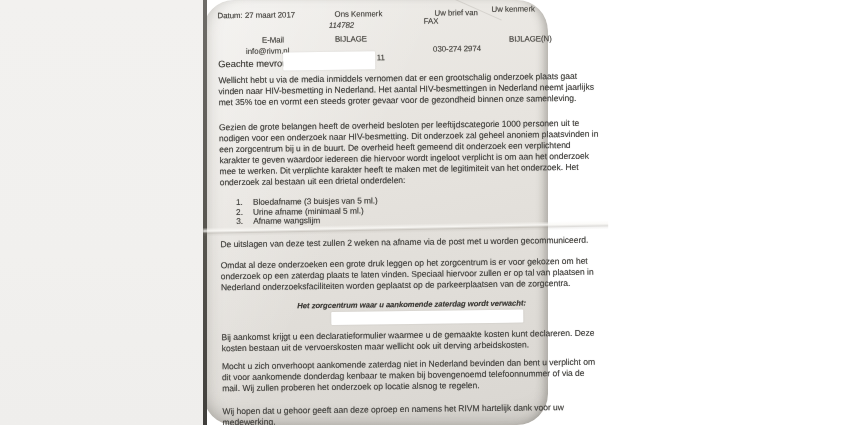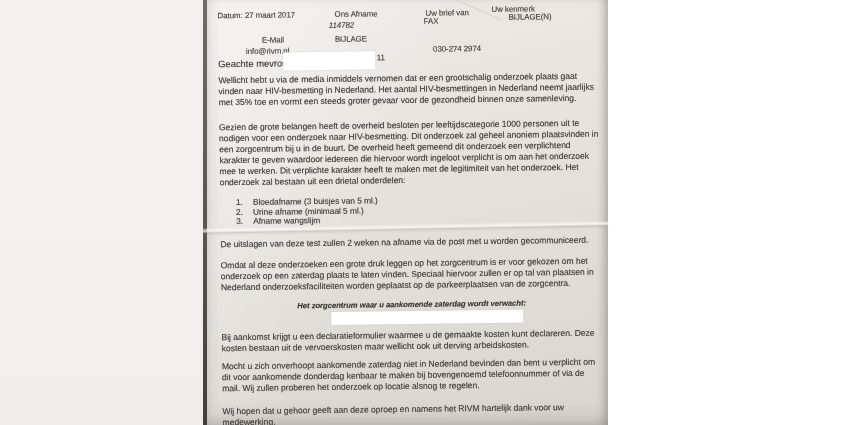--- a/index.html
+++ b/index.html
@@ -10,28 +10,29 @@
   }
   .left-panel{
     position:absolute;left:0;top:0;width:203px;height:425px;
     background:linear-gradient(180deg,#f2f1ef 0%,#f1f0ee 60%,#efeeec 100%);
   }
   .right-panel{
     position:absolute;left:608px;top:0;width:242px;height:425px;
     background:#ffffff;
   }
   .photo{
-    position:absolute;left:203px;top:0;width:405px;height:425px;
+    position:absolute;left:203px;top:0;width:345px;height:425px;
     background:
       linear-gradient(115deg, rgba(255,255,255,.45) 0%, rgba(255,255,255,0) 45%),
       linear-gradient(168deg,#edebe7 0%,#e7e4df 35%,#e1ded9 65%,#d9d6d1 100%);
     box-shadow:
       inset -9px 0 10px -6px rgba(100,97,92,.45),
       inset 12px 0 16px -10px rgba(120,117,110,.40),
       inset 0 -16px 20px -13px rgba(110,107,100,.35);
+    border-radius: 31px;
   }
   .photo-edge{
     position:absolute;left:0;top:0;width:4px;height:425px;
     background:linear-gradient(180deg,#6e6c68 0%,#57554f 55%,#403e3b 100%);
   }
   .crease{
     position:absolute;left:0;top:224px;width:405px;height:9px;
     background:linear-gradient(180deg,
       rgba(255,255,255,0) 0%,
       rgba(250,249,246,.85) 38%,
@@ -86,31 +87,31 @@
   <div class="photo">
     <div class="photo-edge"></div>
     <div class="corner-crease"></div>
 
     <div class="letter">
 
       <div class="hdr" style="left:17px;top:9px;">Datum: 27 maart 2017</div>
       <div class="hdr" style="left:17px;top:34px;margin-left:44px;">E-Mail</div>
       <div class="hdr" style="left:17px;top:45px;padding-left:28px;">info@rivm.nl</div>
 
-      <div class="hdr" style="left:134px;top:9px;">Ons Afname</div>
+      <div class="hdr" style="left:134px;top:9px;">Ons Kenmerk</div>
       <div class="hdr" style="left:128px;top:20px;font-style:italic;">114782</div>
       <div class="hdr" style="left:134px;top:34px;">BIJLAGE</div>
       <div class="hdr" style="left:134px;top:45px;margin-top:8px;">030-274 91 11</div>
 
-      <div class="hdr" style="left:225px;top:9px;">Uw brief van</div>
+      <div class="hdr" style="left:234px;top:9px;">Uw brief van</div>
       <div class="hdr" style="left:223px;top:17px;">FAX</div>
       <div class="hdr" style="left:232px;top:45px;text-align:right;">030-274 2974</div>
 
       <div class="hdr" style="left:291px;top:6px;">Uw kenmerk</div>
-      <div class="hdr" style="left:308px;top:14px;">BIJLAGE(N)</div>
+      <div class="hdr" style="left:308px;top:36px;">BIJLAGE(N)</div>
 
       <div class="greeting">Geachte mevrouw</div>
       <div class="redact redact-name"></div>
 
       <div class="body">
         <div class="para p1">
             <div class="ln">Wellicht hebt u via de media inmiddels vernomen dat er een grootschalig onderzoek plaats gaat</div>
             <div class="ln">vinden naar HIV-besmetting in Nederland. Het aantal HIV-besmettingen in Nederland neemt jaarlijks</div>
             <div class="ln">met 35% toe en vormt een steeds groter gevaar voor de gezondheid binnen onze samenleving.</div>
           </div>

